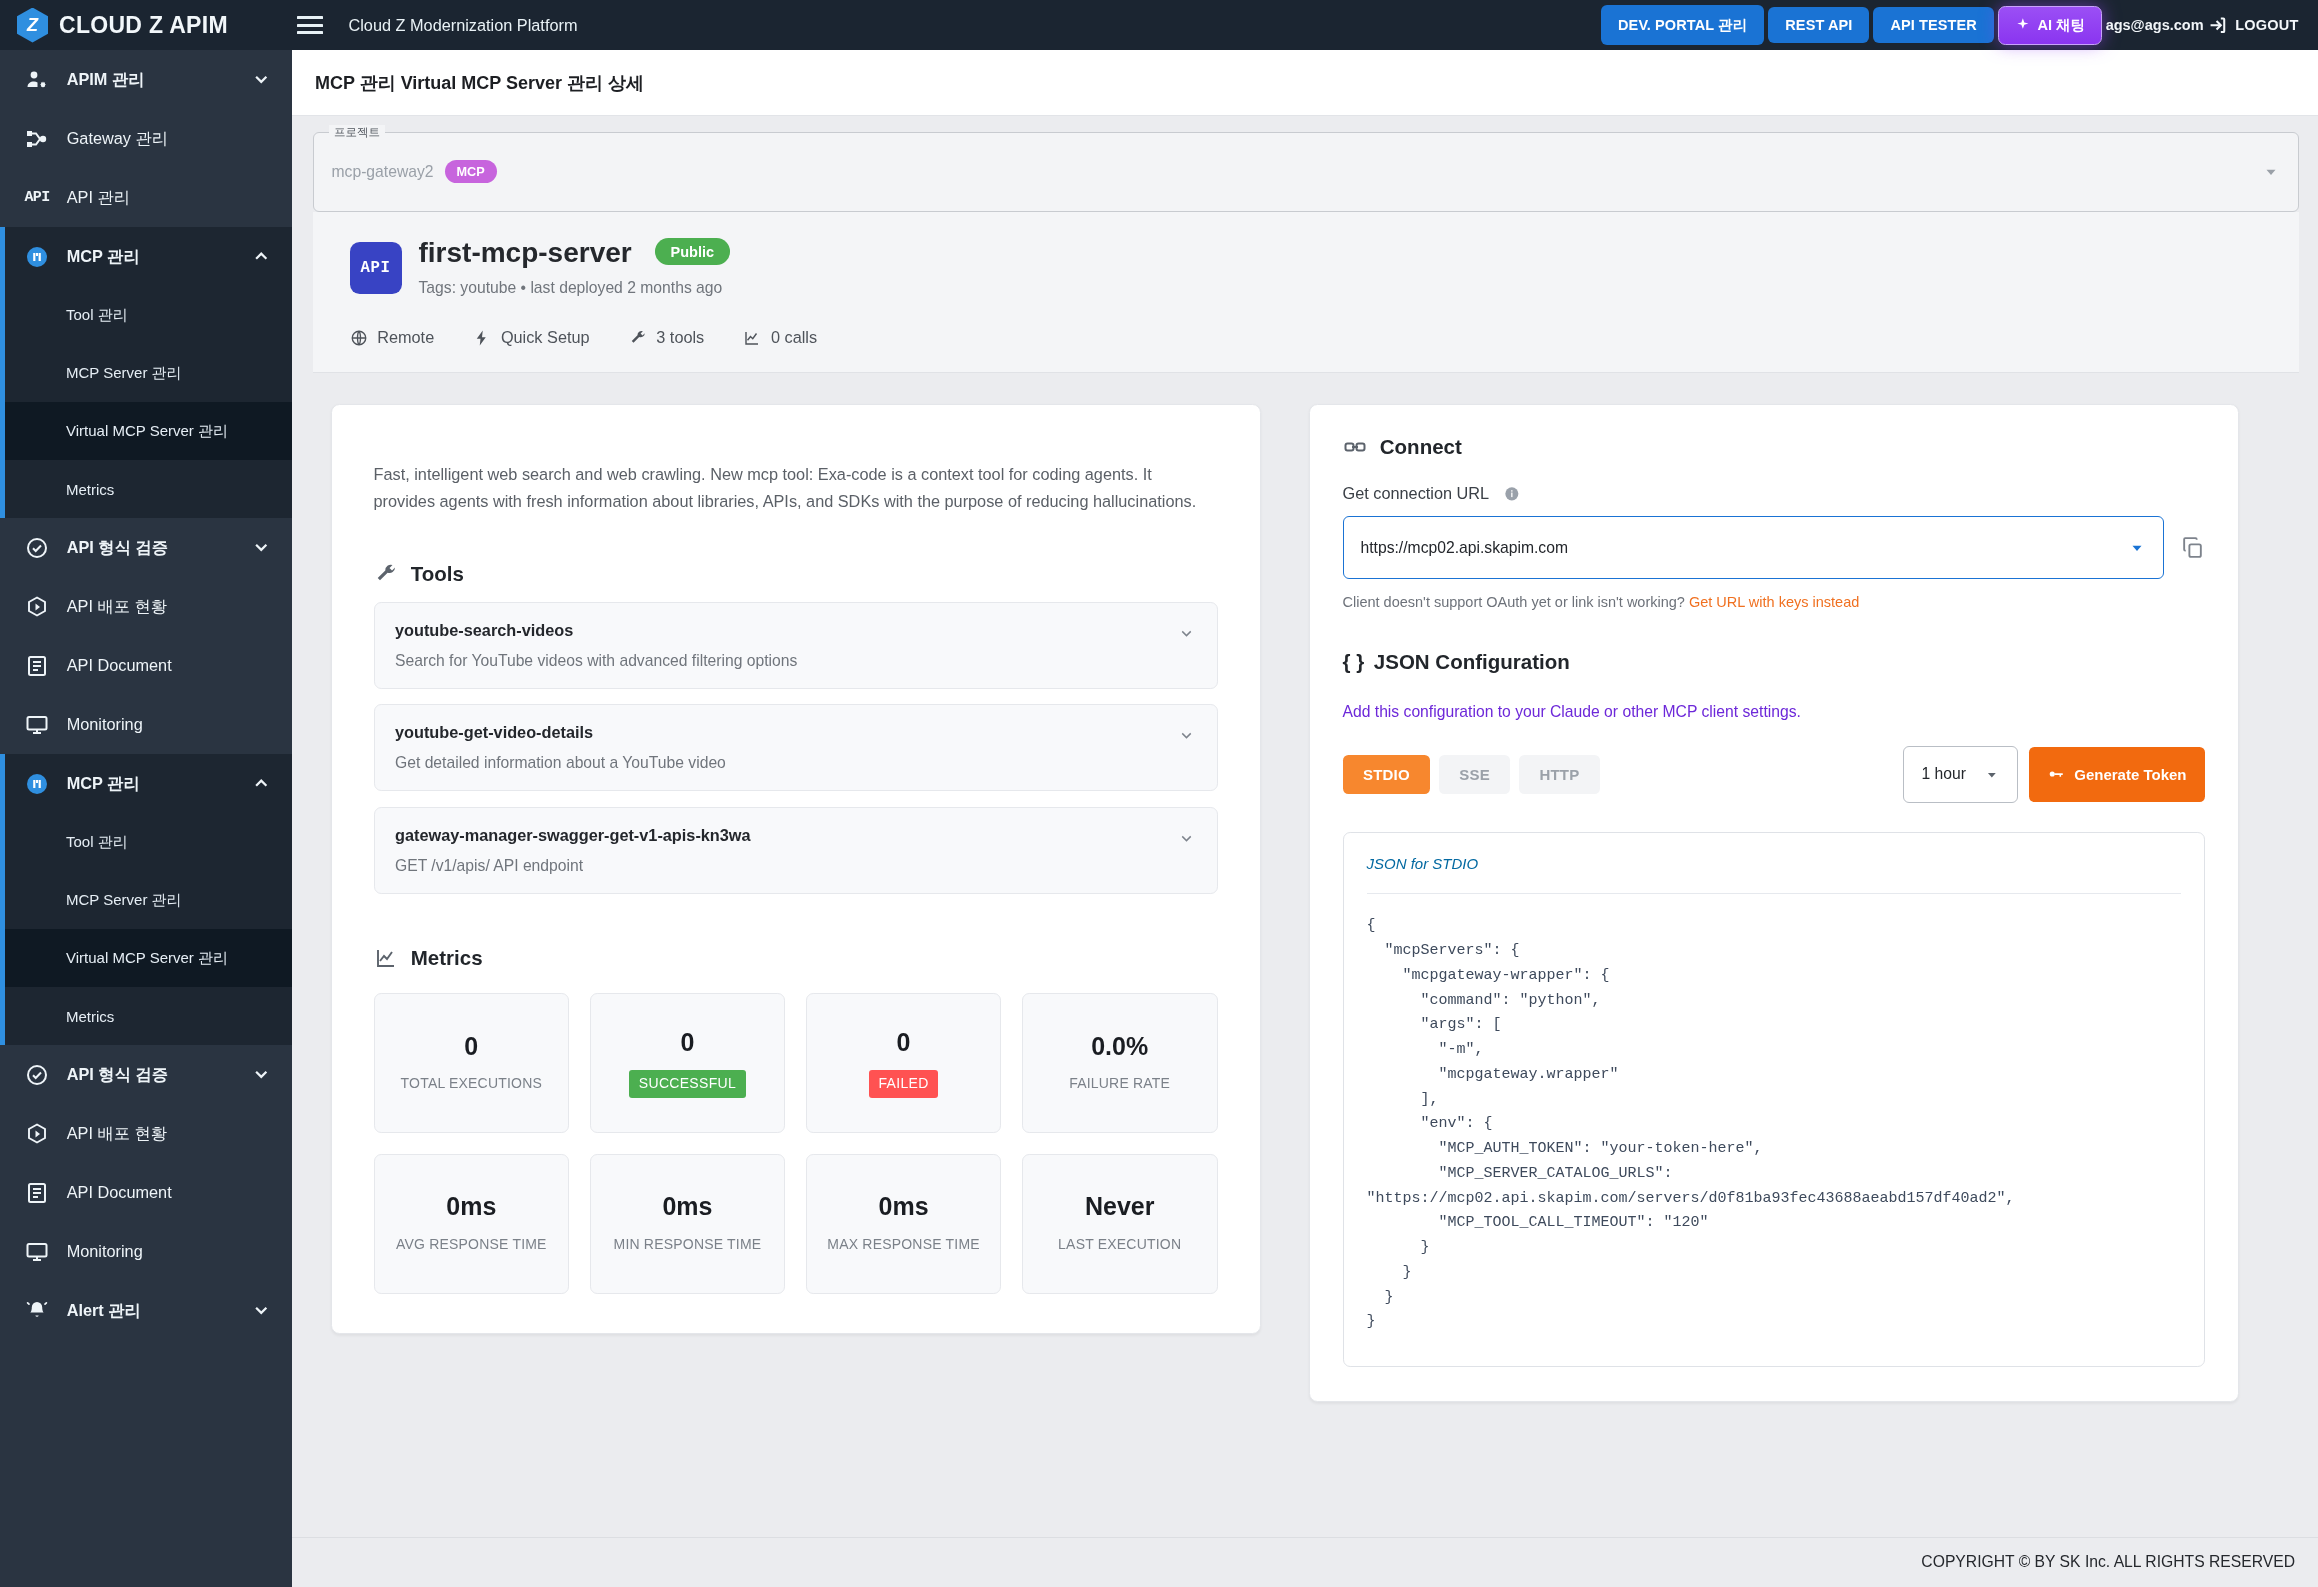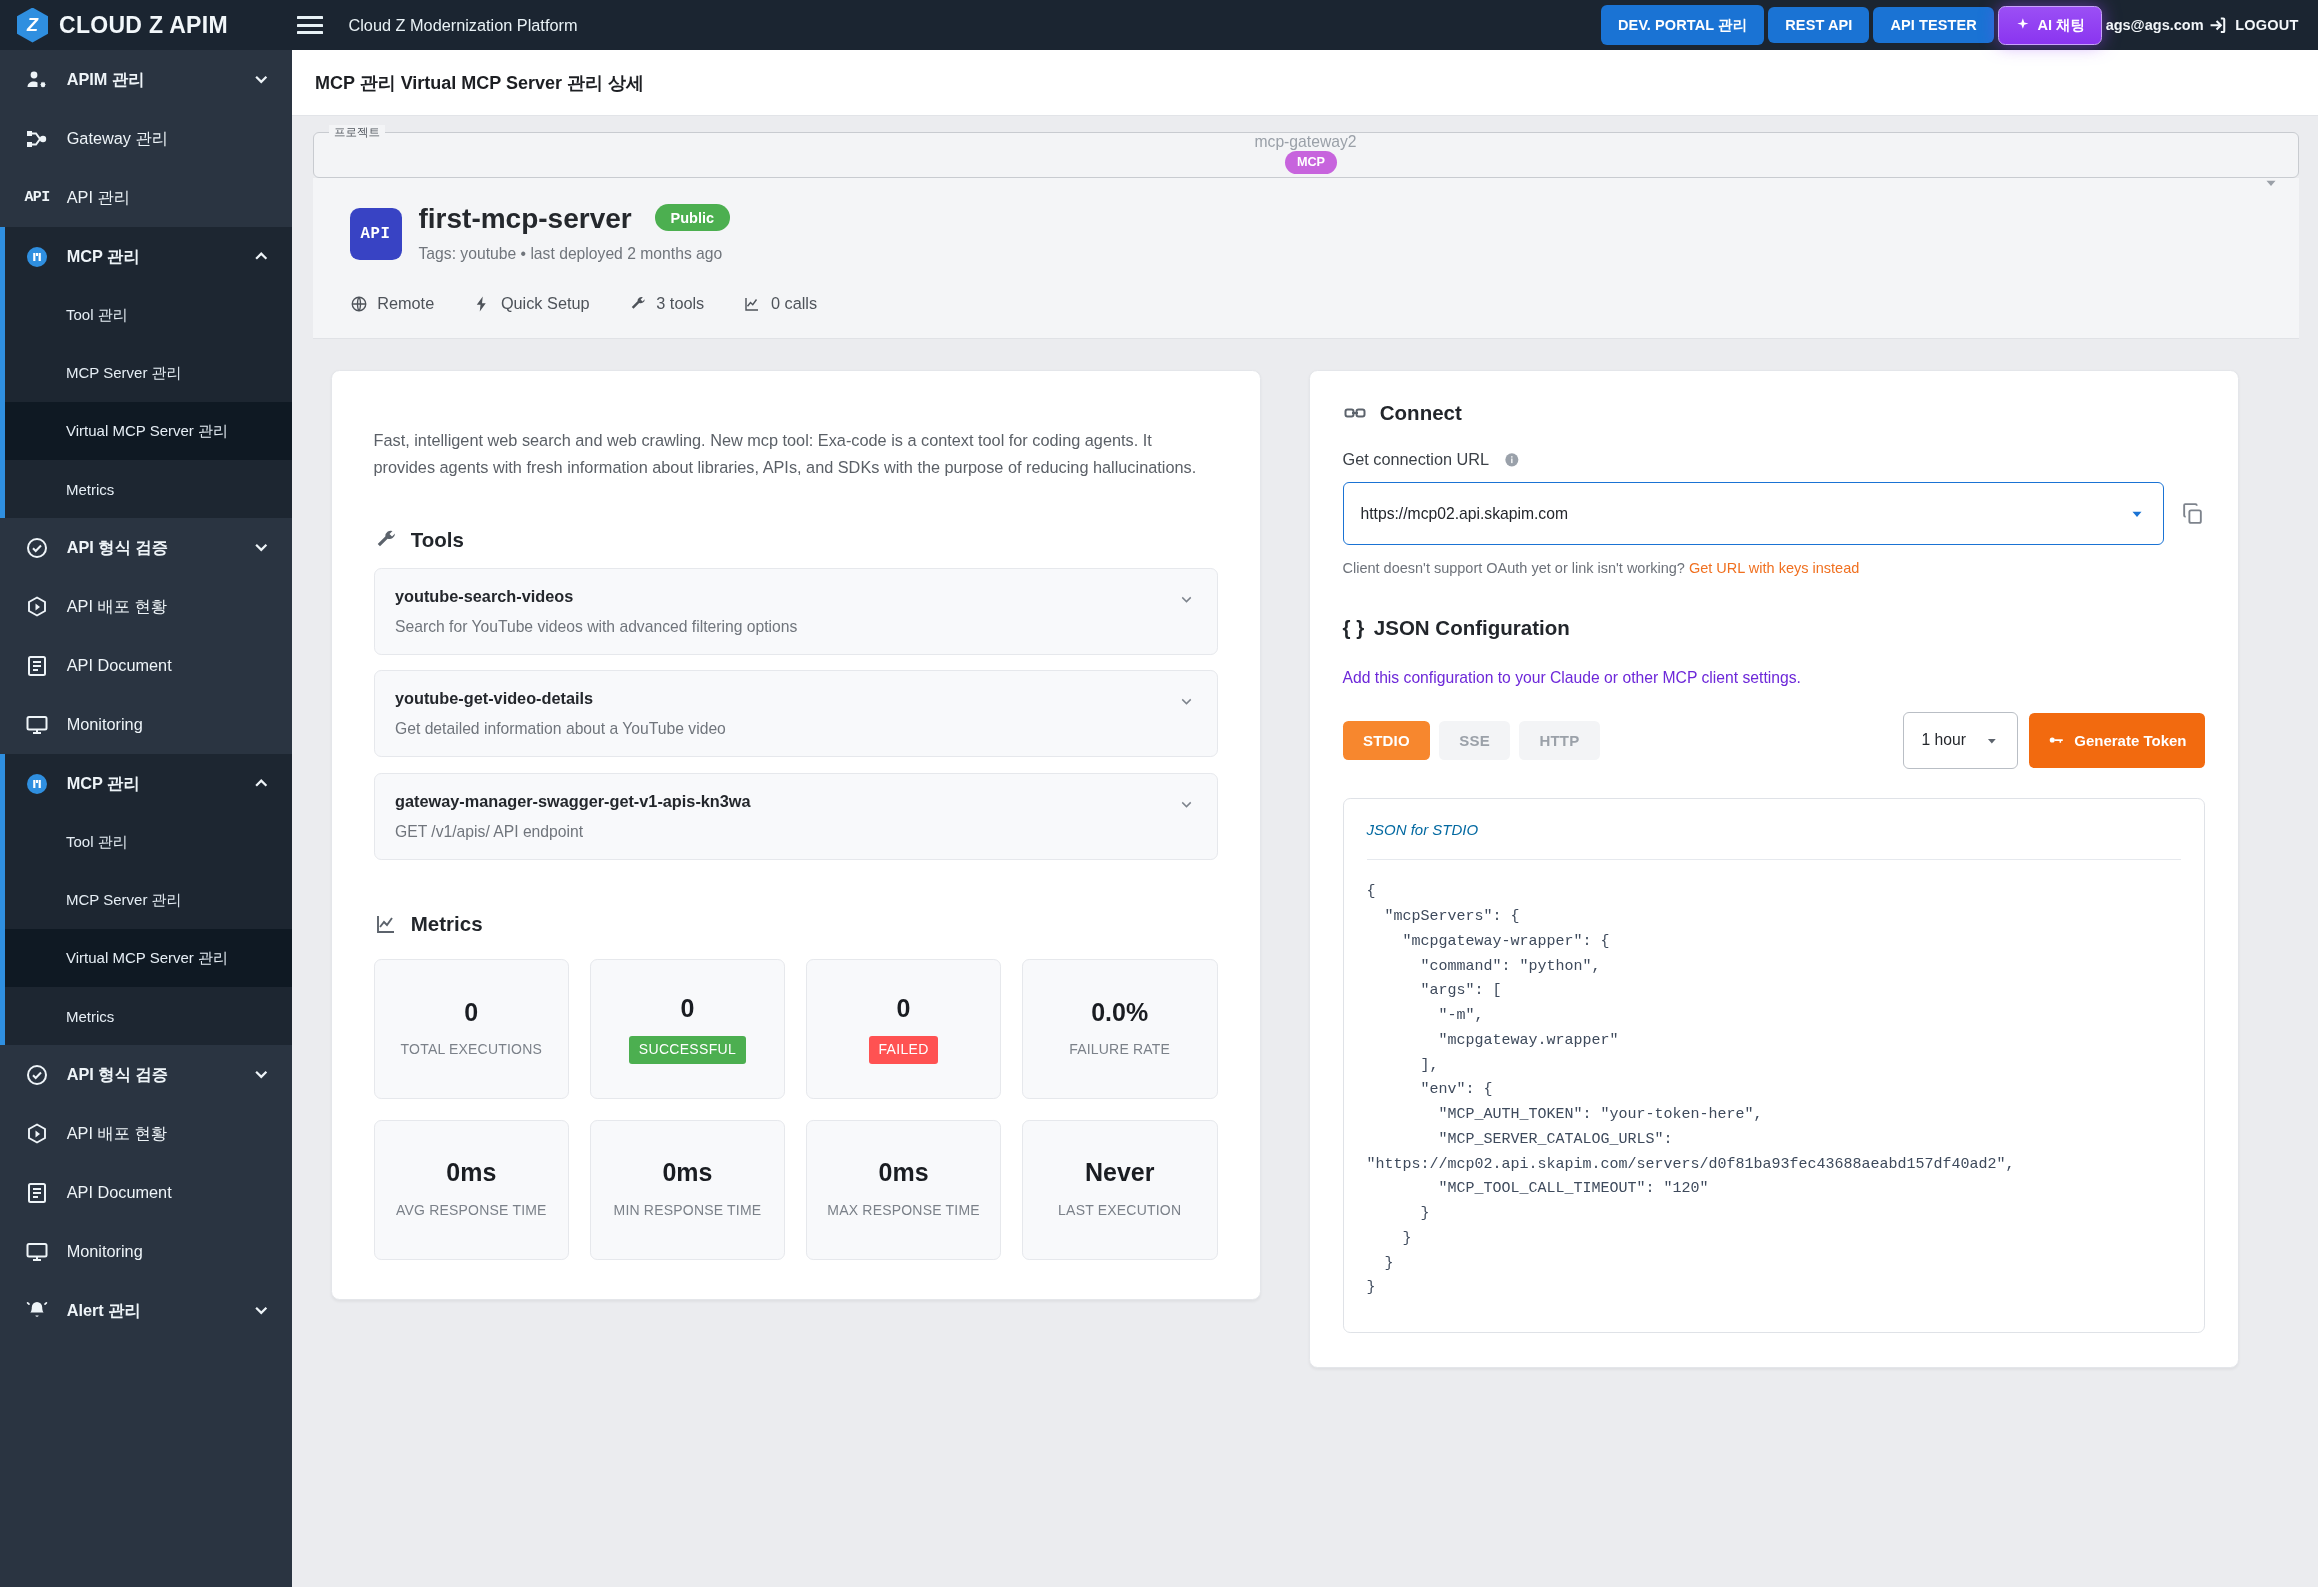--- a/index.html
+++ b/index.html
@@ -77,21 +77,21 @@
   .page-head {
     background:#fff; padding: 20.5px 0 20.5px 23px; border-bottom:0.6px solid #e2e4e8;
     flex:0 0 auto;
   }
   .page-head h1 { font-size:18px; font-weight:700; color:#1d1f23; }
 
   .content-scroll { flex:1 1 auto; padding: 15.7px 20.5px 0 20.5px; overflow:hidden; }
 
   .project-bar {
     background:#f3f4f6; border:0.6px solid #c8cbd0; border-radius:6px;
-    height: 46px; display:flex; align-items:center; position:relative; padding: 0 18px; flex-direction: column;
+    height: 80px; display:flex; align-items:center; position:relative; padding: 0 18px;
   }
   .project-legend {
     position:absolute; top:-7.8px; left:15.7px; background:#f3f4f6; padding:0 4.8px;
     font-size:11.5px; color:#51565e;
   }
   .project-value { font-size:15.7px; color:#9aa0a8; }
   .chip-mcp {
     background:#c764dd; color:#fff; font-size:12.7px; font-weight:700;
     padding: 4.8px 12px; border-radius:13.3px; margin-left:11px;
   }
@@ -695,16 +695,19 @@
       }
     }
   }
 }</pre>
             </div>
           </div>
 
         </div>
       </div>
 
+      <div class="footer">
+        <span>COPYRIGHT © BY SK Inc. ALL RIGHTS RESERVED</span>
+      </div>
     </div>
   </div>
 </div>
 
 
 </body></html>

